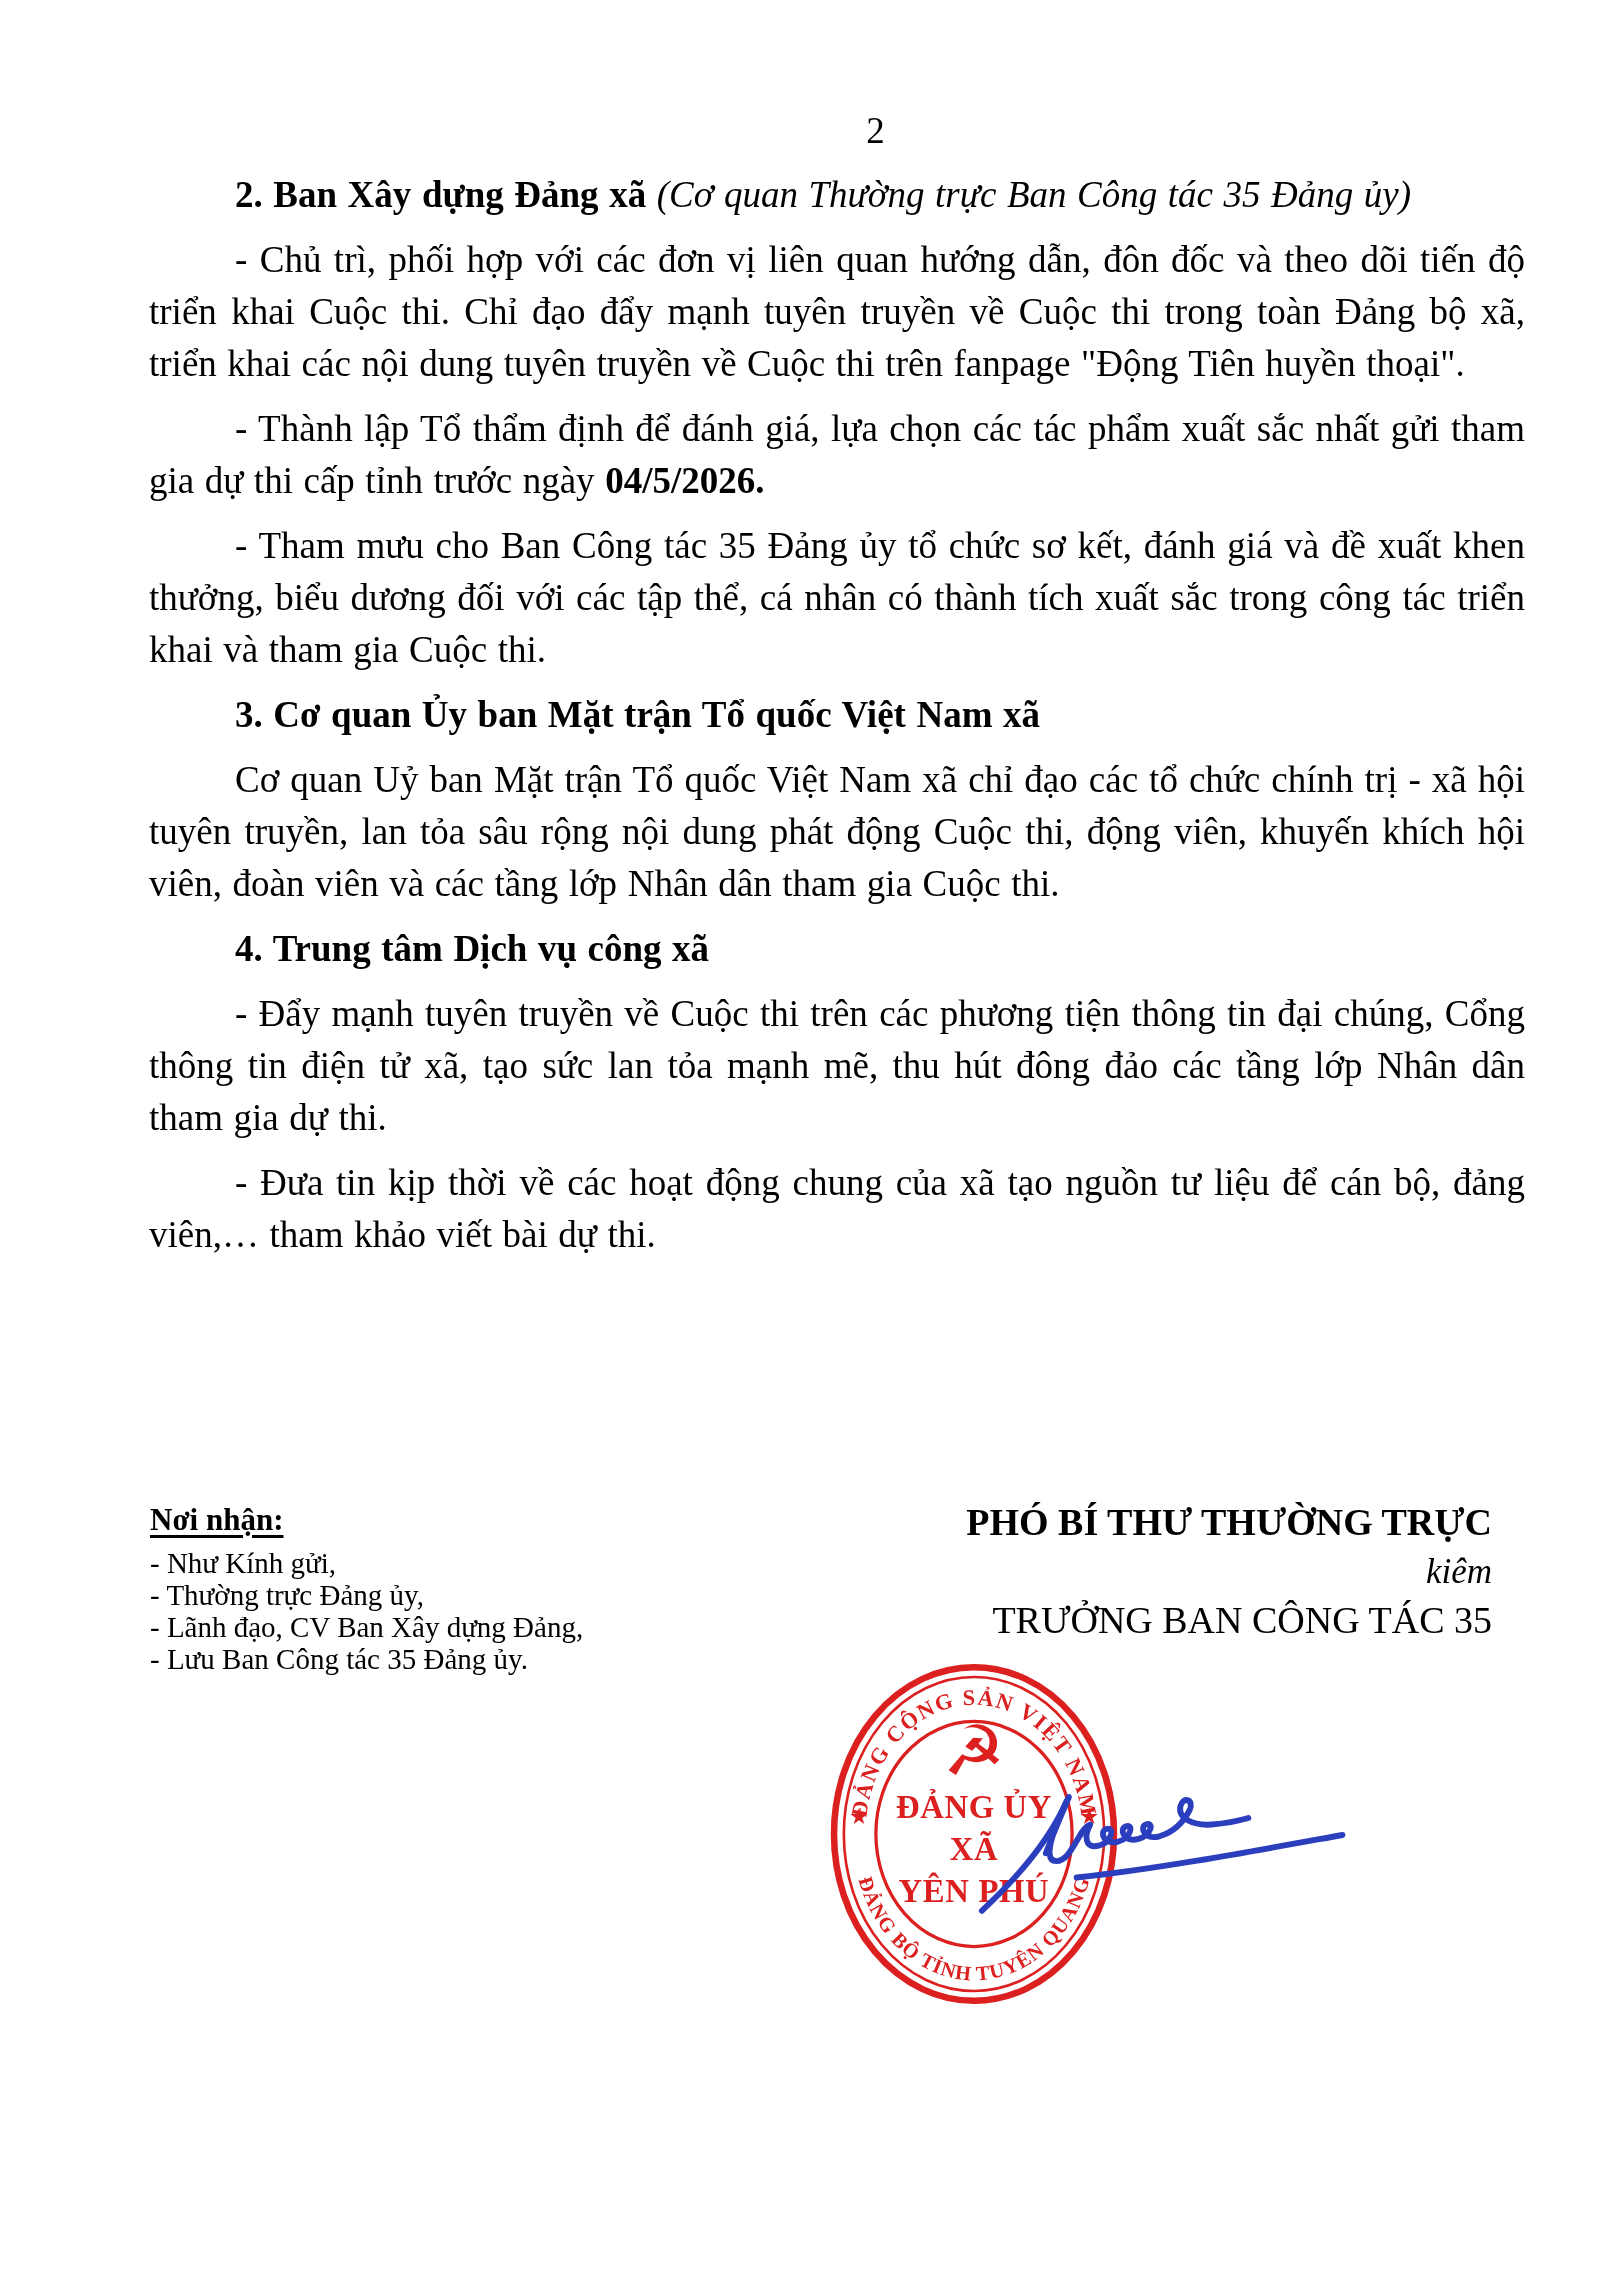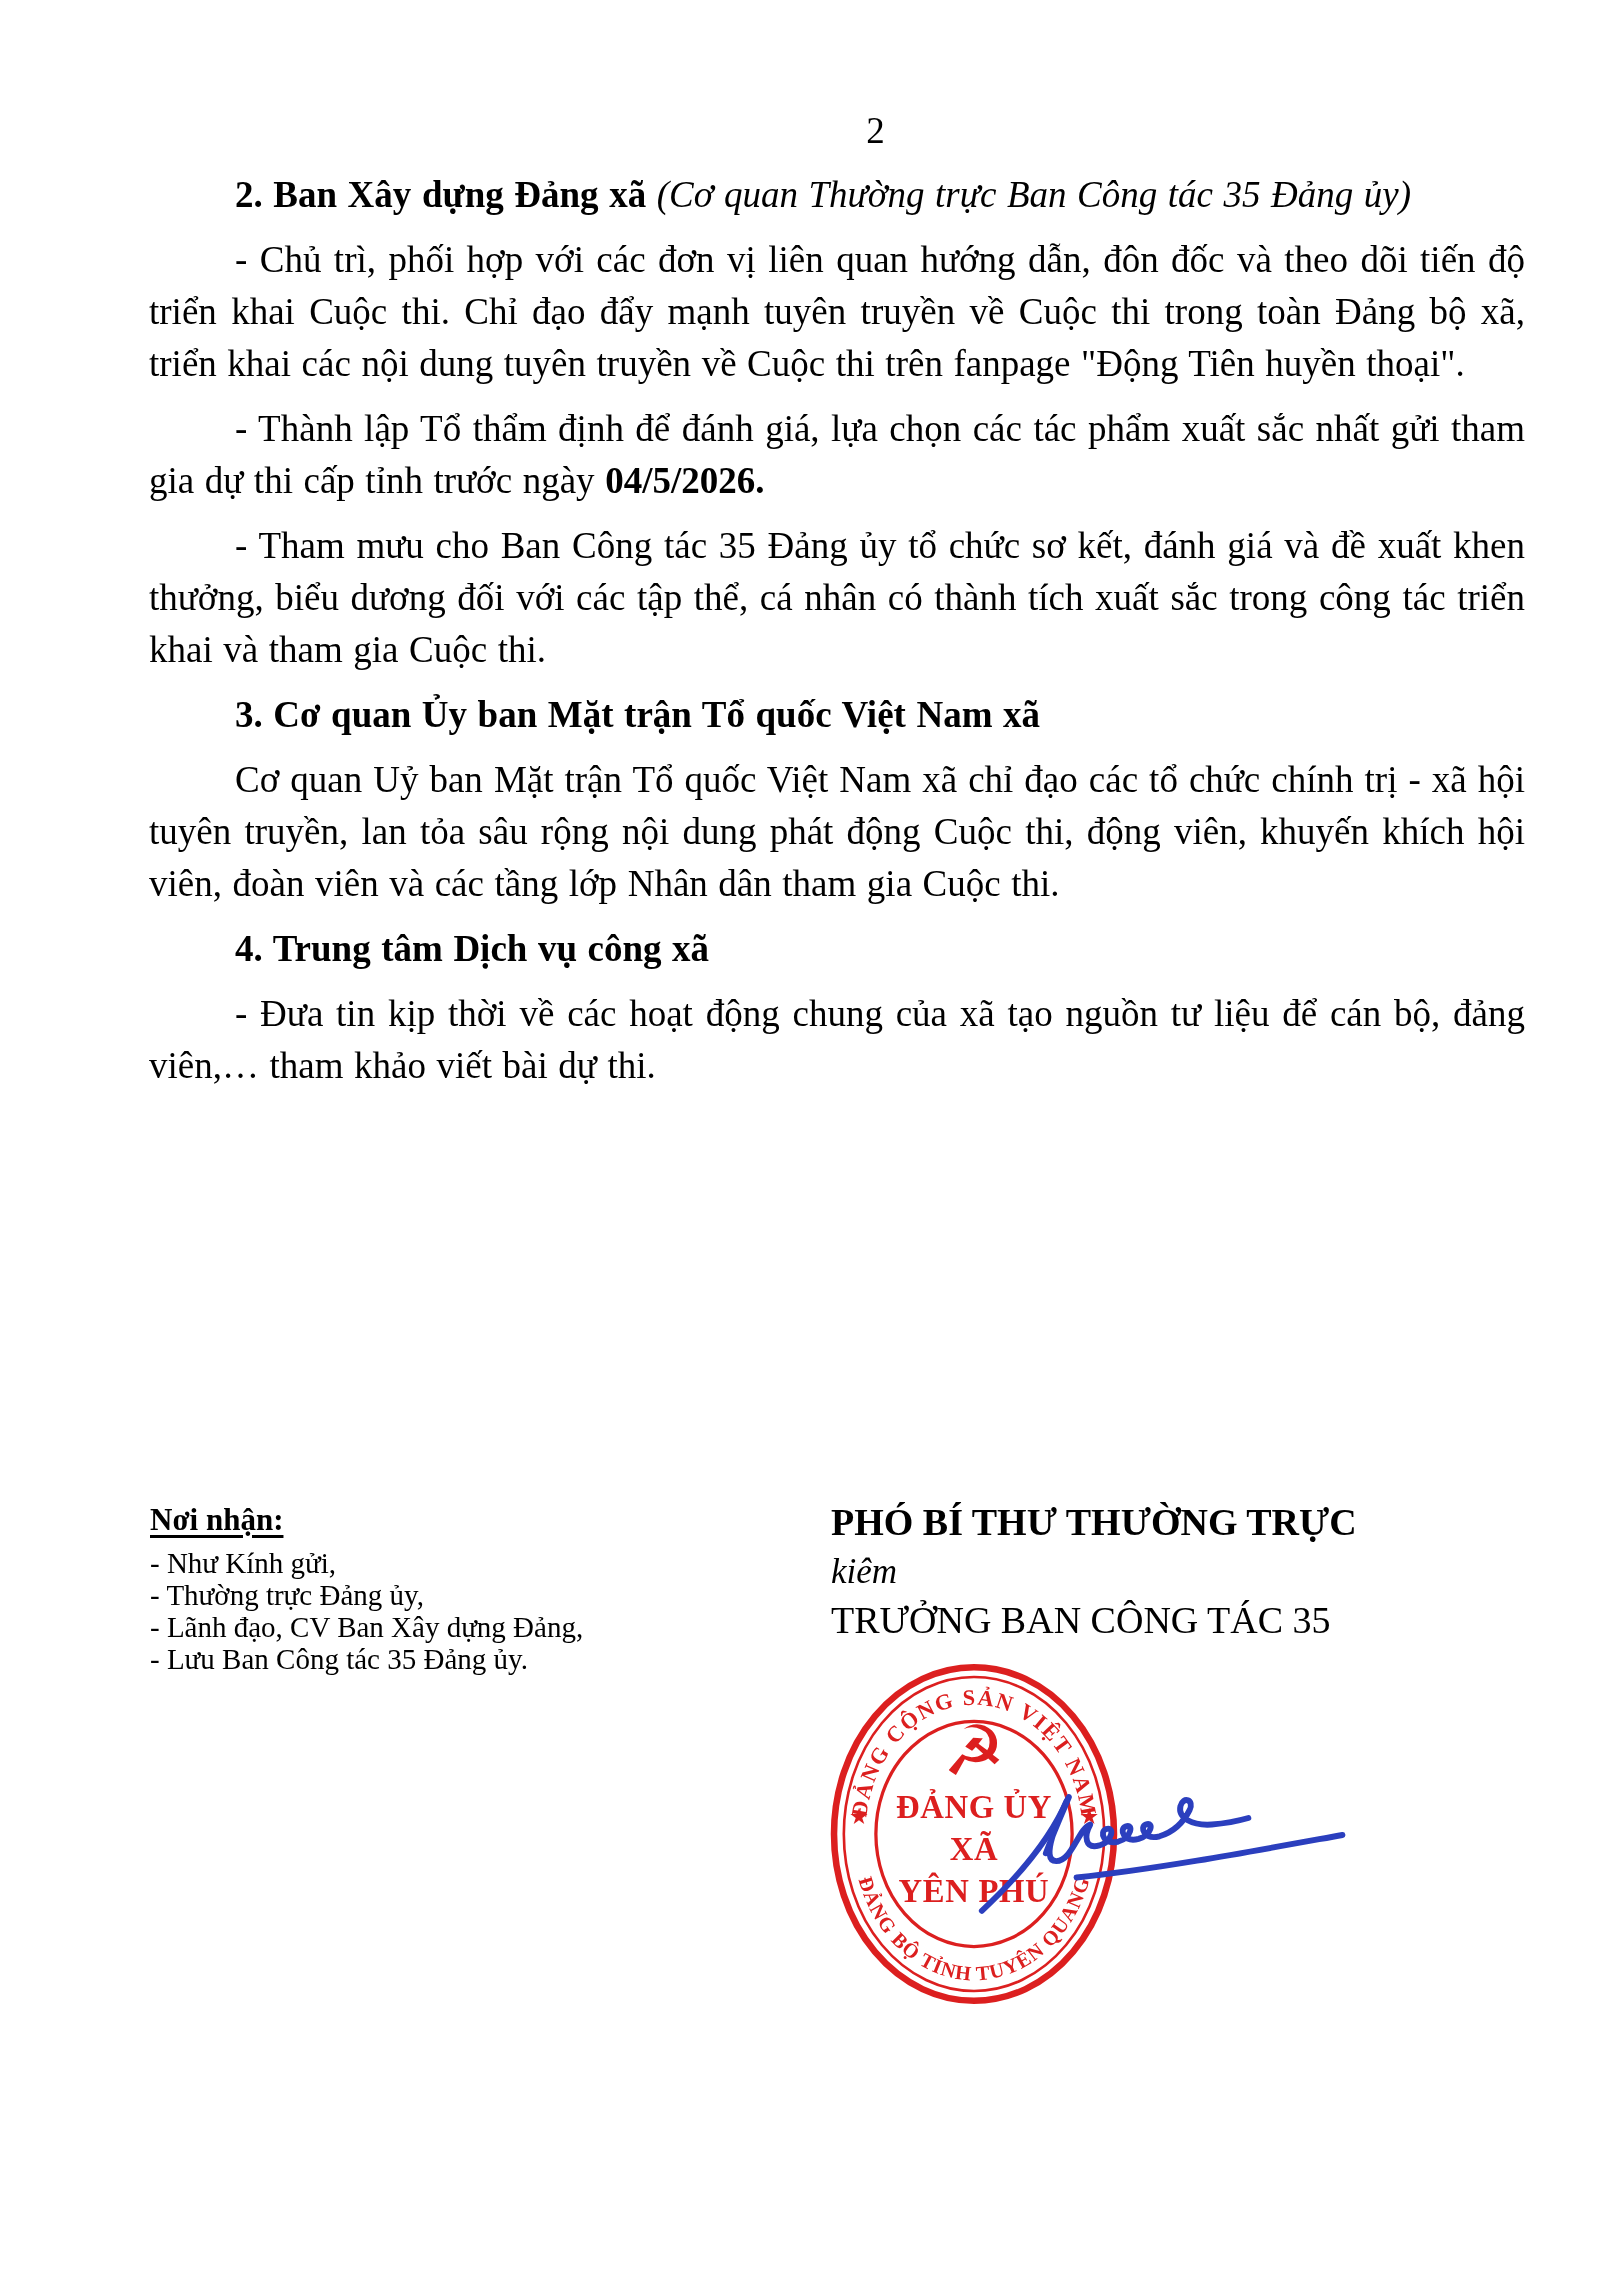--- a/index.html
+++ b/index.html
@@ -59,21 +59,21 @@
   }
   .rec-item{
     font-size:29px;
     line-height:32px;
   }
   .signer{
     position:absolute;
     left:831px;
     top:1497px;
     width:661px;
-    text-align:left;
+    text-align:right;
   }
   .t1{font-size:38px;font-weight:bold;line-height:51px;}
   .t2{font-size:35px;font-style:italic;line-height:47px;}
   .t3{font-size:38px;line-height:51px;}
   .stamp{
     position:absolute;
     left:826px;
     top:1660px;
     color:#dc1f1f;
   }
@@ -119,20 +119,21 @@
   <div class="page-number">2</div>
 
   <div class="content">
     <p class="head"><span class="b">2. Ban Xây dựng Đảng xã</span><span class="bi"> (Cơ quan Thường trực Ban Công tác 35 Đảng ủy)</span></p>
     <p>- Chủ trì, phối hợp với các đơn vị liên quan hướng dẫn, đôn đốc và theo dõi tiến độ triển khai Cuộc thi. Chỉ đạo đẩy mạnh tuyên truyền về Cuộc thi trong toàn Đảng bộ xã, triển khai các nội dung tuyên truyền về Cuộc thi trên fanpage "Động Tiên huyền thoại".</p>
     <p><span>- Thành lập Tổ thẩm định để đánh giá, lựa chọn các tác phẩm xuất sắc nhất gửi tham gia dự thi cấp tỉnh trước ngày </span><span class="b">04/5/2026.</span></p>
     <p>- Tham mưu cho Ban Công tác 35 Đảng ủy tổ chức sơ kết, đánh giá và đề xuất khen thưởng, biểu dương đối với các tập thể, cá nhân có thành tích xuất sắc trong công tác triển khai và tham gia Cuộc thi.</p>
     <p class="head">3. Cơ quan Ủy ban Mặt trận Tổ quốc Việt Nam xã</p>
     <p>Cơ quan Uỷ ban Mặt trận Tổ quốc Việt Nam xã chỉ đạo các tổ chức chính trị - xã hội tuyên truyền, lan tỏa sâu rộng nội dung phát động Cuộc thi, động viên, khuyến khích hội viên, đoàn viên và các tầng lớp Nhân dân tham gia Cuộc thi.</p>
     <p class="head">4. Trung tâm Dịch vụ công xã</p>
+    <p>- Đẩy mạnh tuyên truyền về Cuộc thi trên các phương tiện thông tin đại chúng, Cổng thông tin điện tử xã, tạo sức lan tỏa mạnh mẽ, thu hút đông đảo các tầng lớp Nhân dân tham gia dự thi.</p>
     <p>- Đưa tin kịp thời về các hoạt động chung của xã tạo nguồn tư liệu để cán bộ, đảng viên,… tham khảo viết bài dự thi.</p>
   </div>
 
   <div class="recipients">
     <div class="rec-label">Nơi nhận:</div>
     <div class="rec-item">- Như Kính gửi,</div>
     <div class="rec-item">- Thường trực Đảng ủy,</div>
     <div class="rec-item">- Lãnh đạo, CV Ban Xây dựng Đảng,</div>
     <div class="rec-item">- Lưu Ban Công tác 35 Đảng ủy.</div>
   </div>

